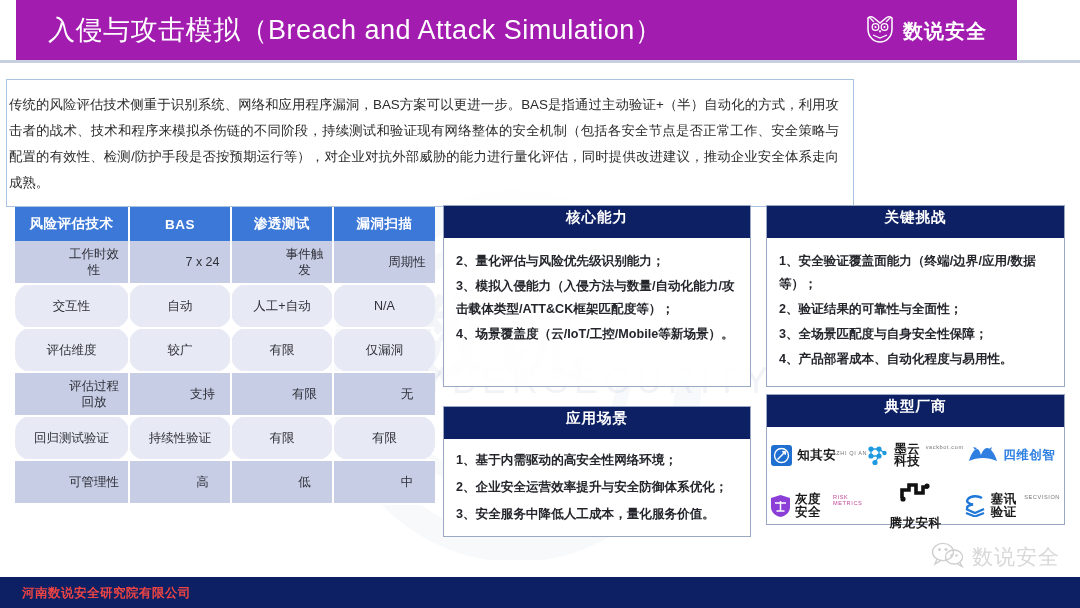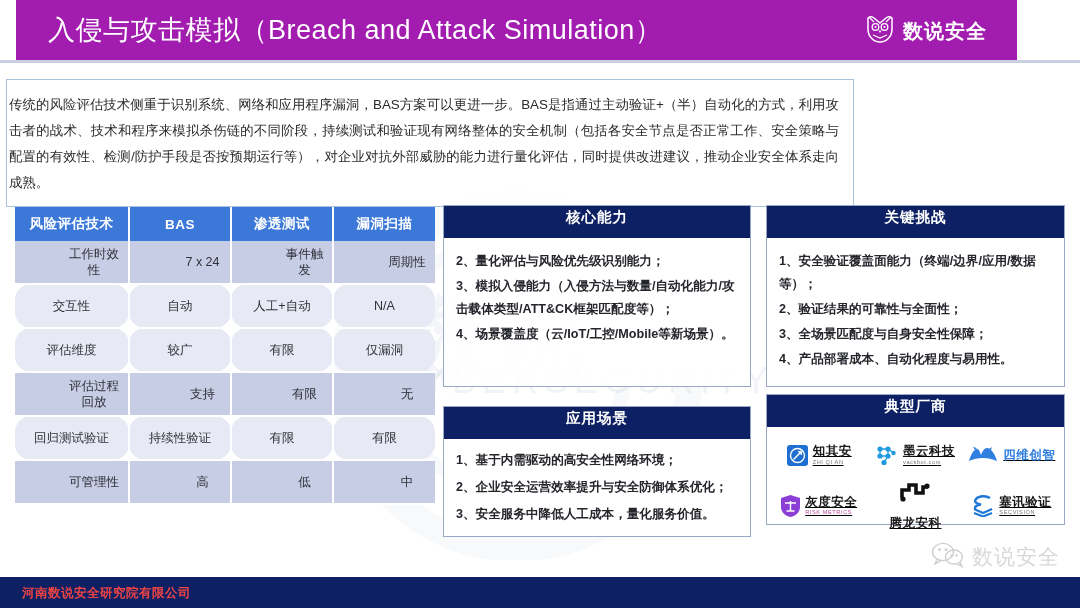--- a/index.html
+++ b/index.html
@@ -201,23 +201,22 @@
     align-items: center;
     justify-content: center;
     gap: 5px;
   }
   .vendor .vlogo {
     flex: 0 0 auto;
     display: block;
   }
   .vendor .vname {
     display: flex;
-    flex-direction: column;
+    flex-direction: row;
     line-height: 1;
-    text-decoration: underline;
   }
   .vendor .vname-cn {
     font-size: 12.5px;
     font-weight: bold;
     color: #1a1a1a;
     letter-spacing: 0.5px;
   }
   .vendor .vname-cn.blue { color: #2f7fe0; }
   .vendor .vname-en {
     font-size: 5.6px;

